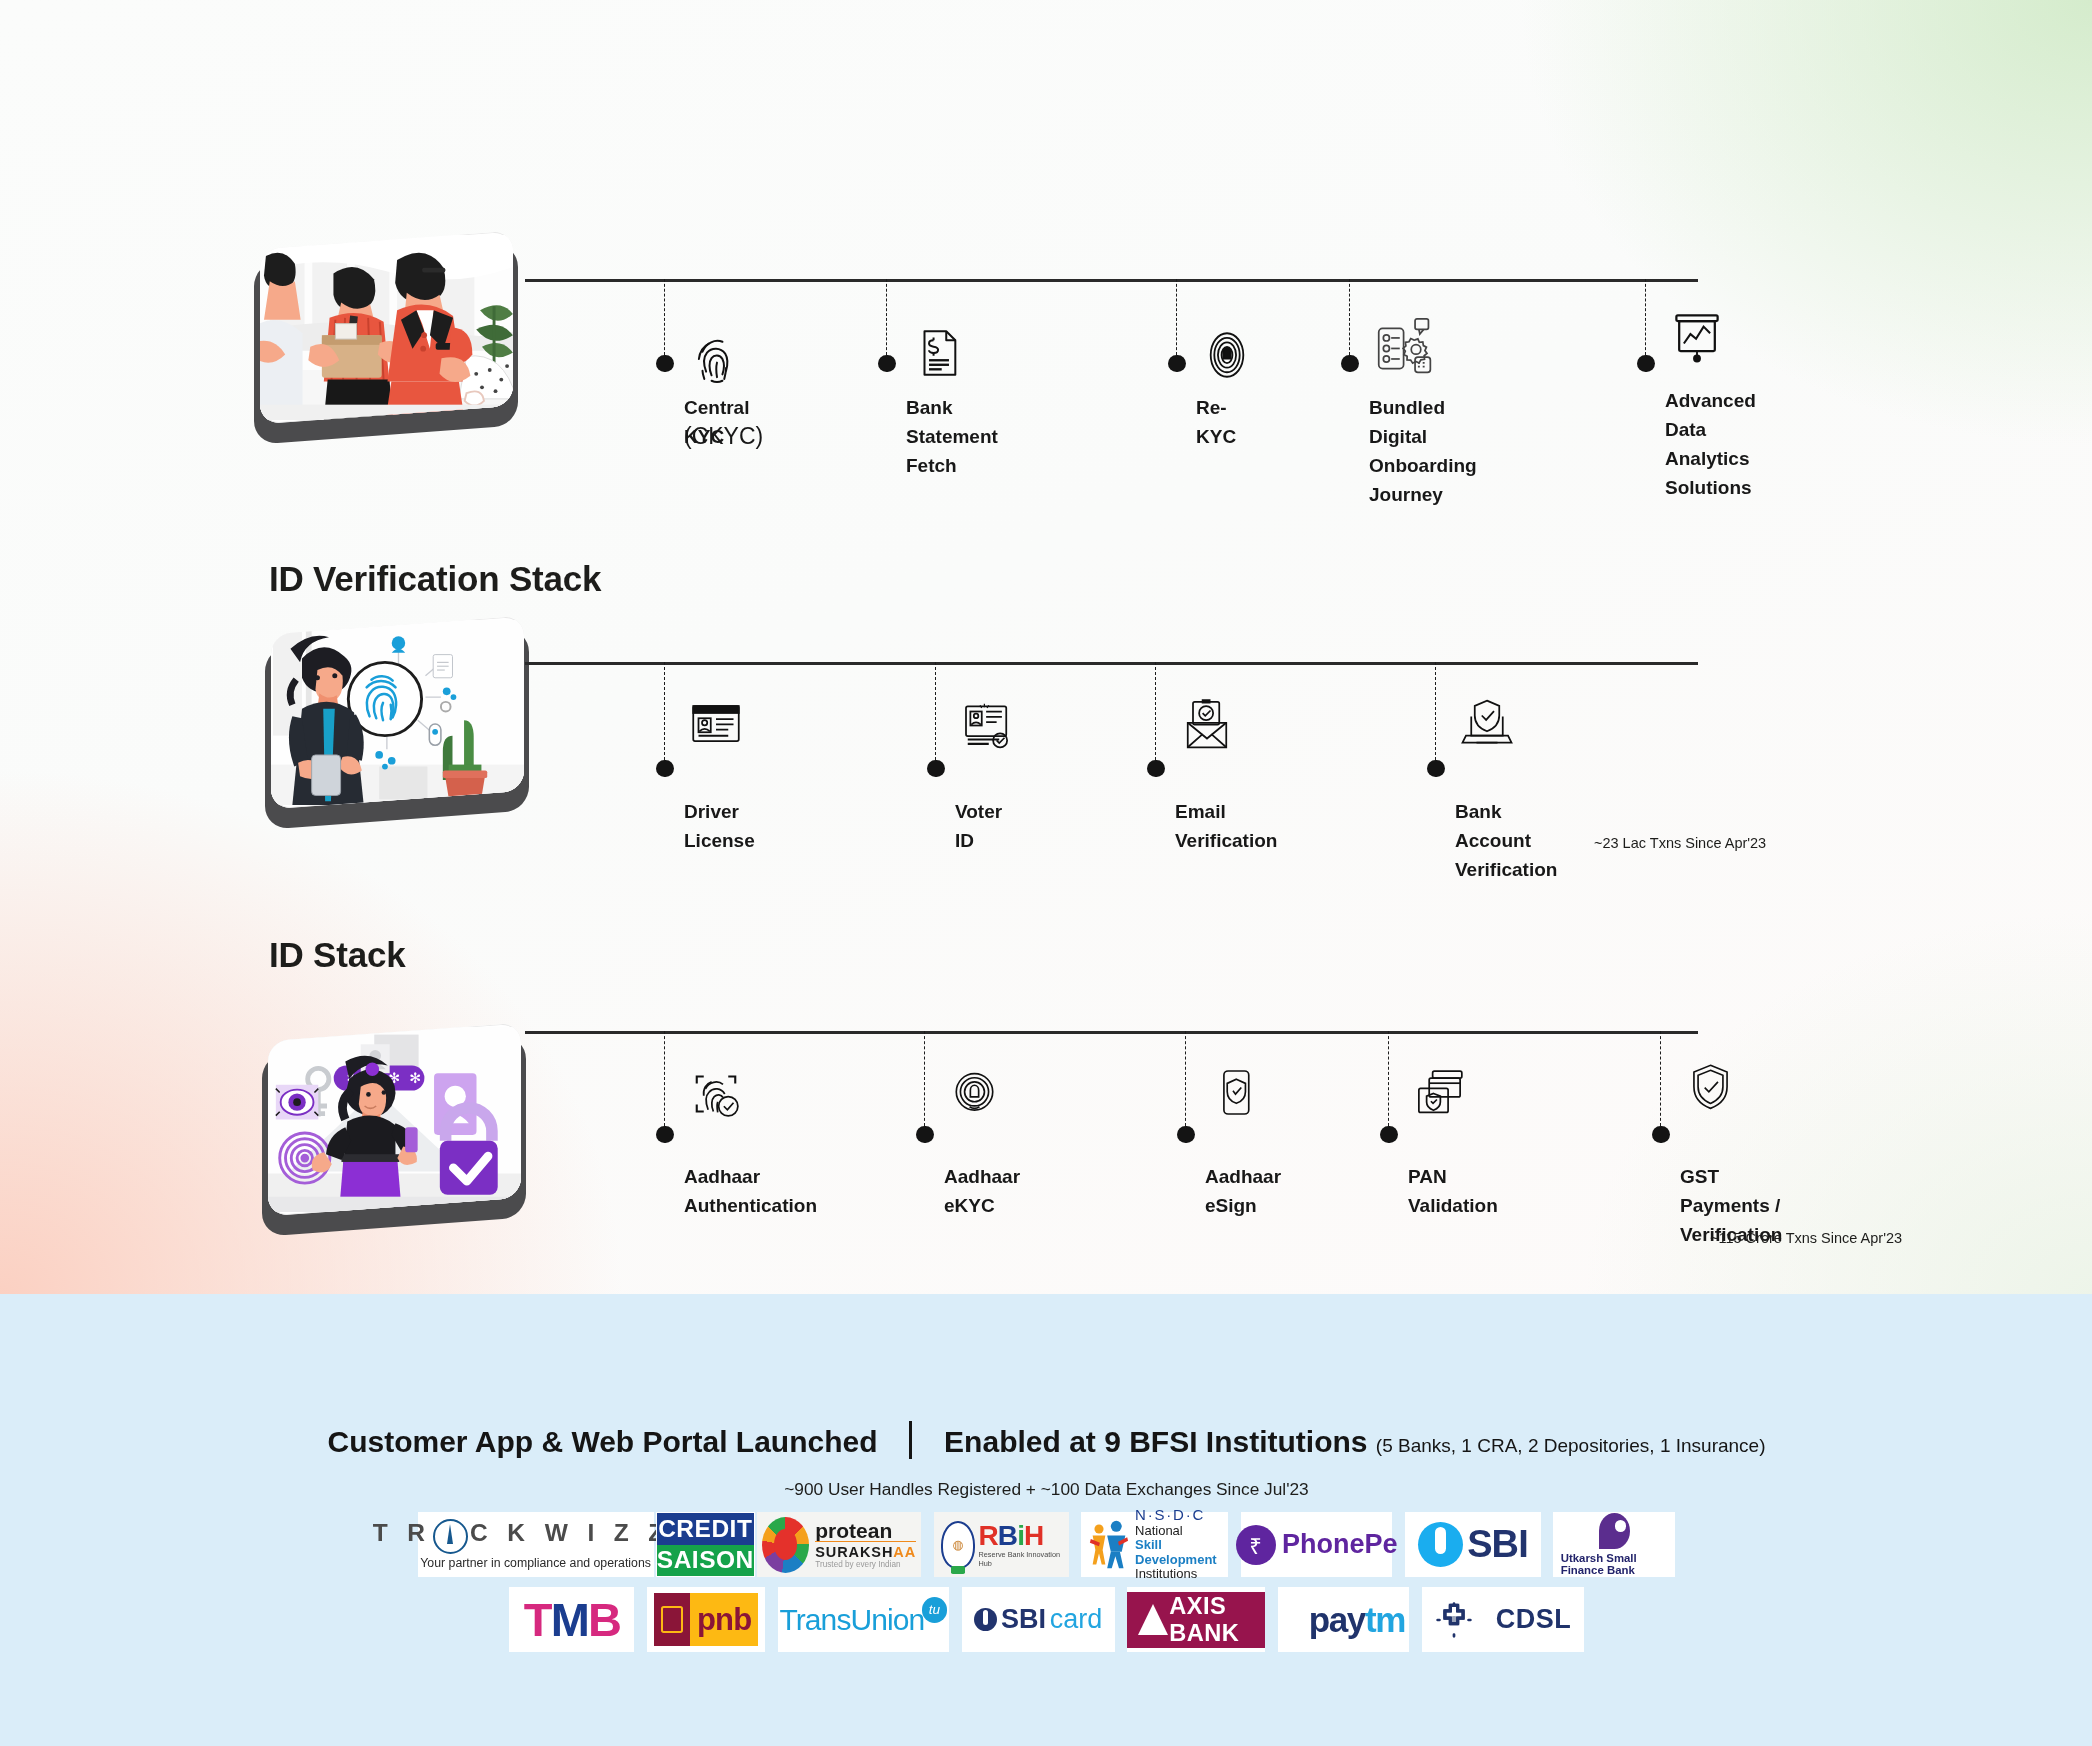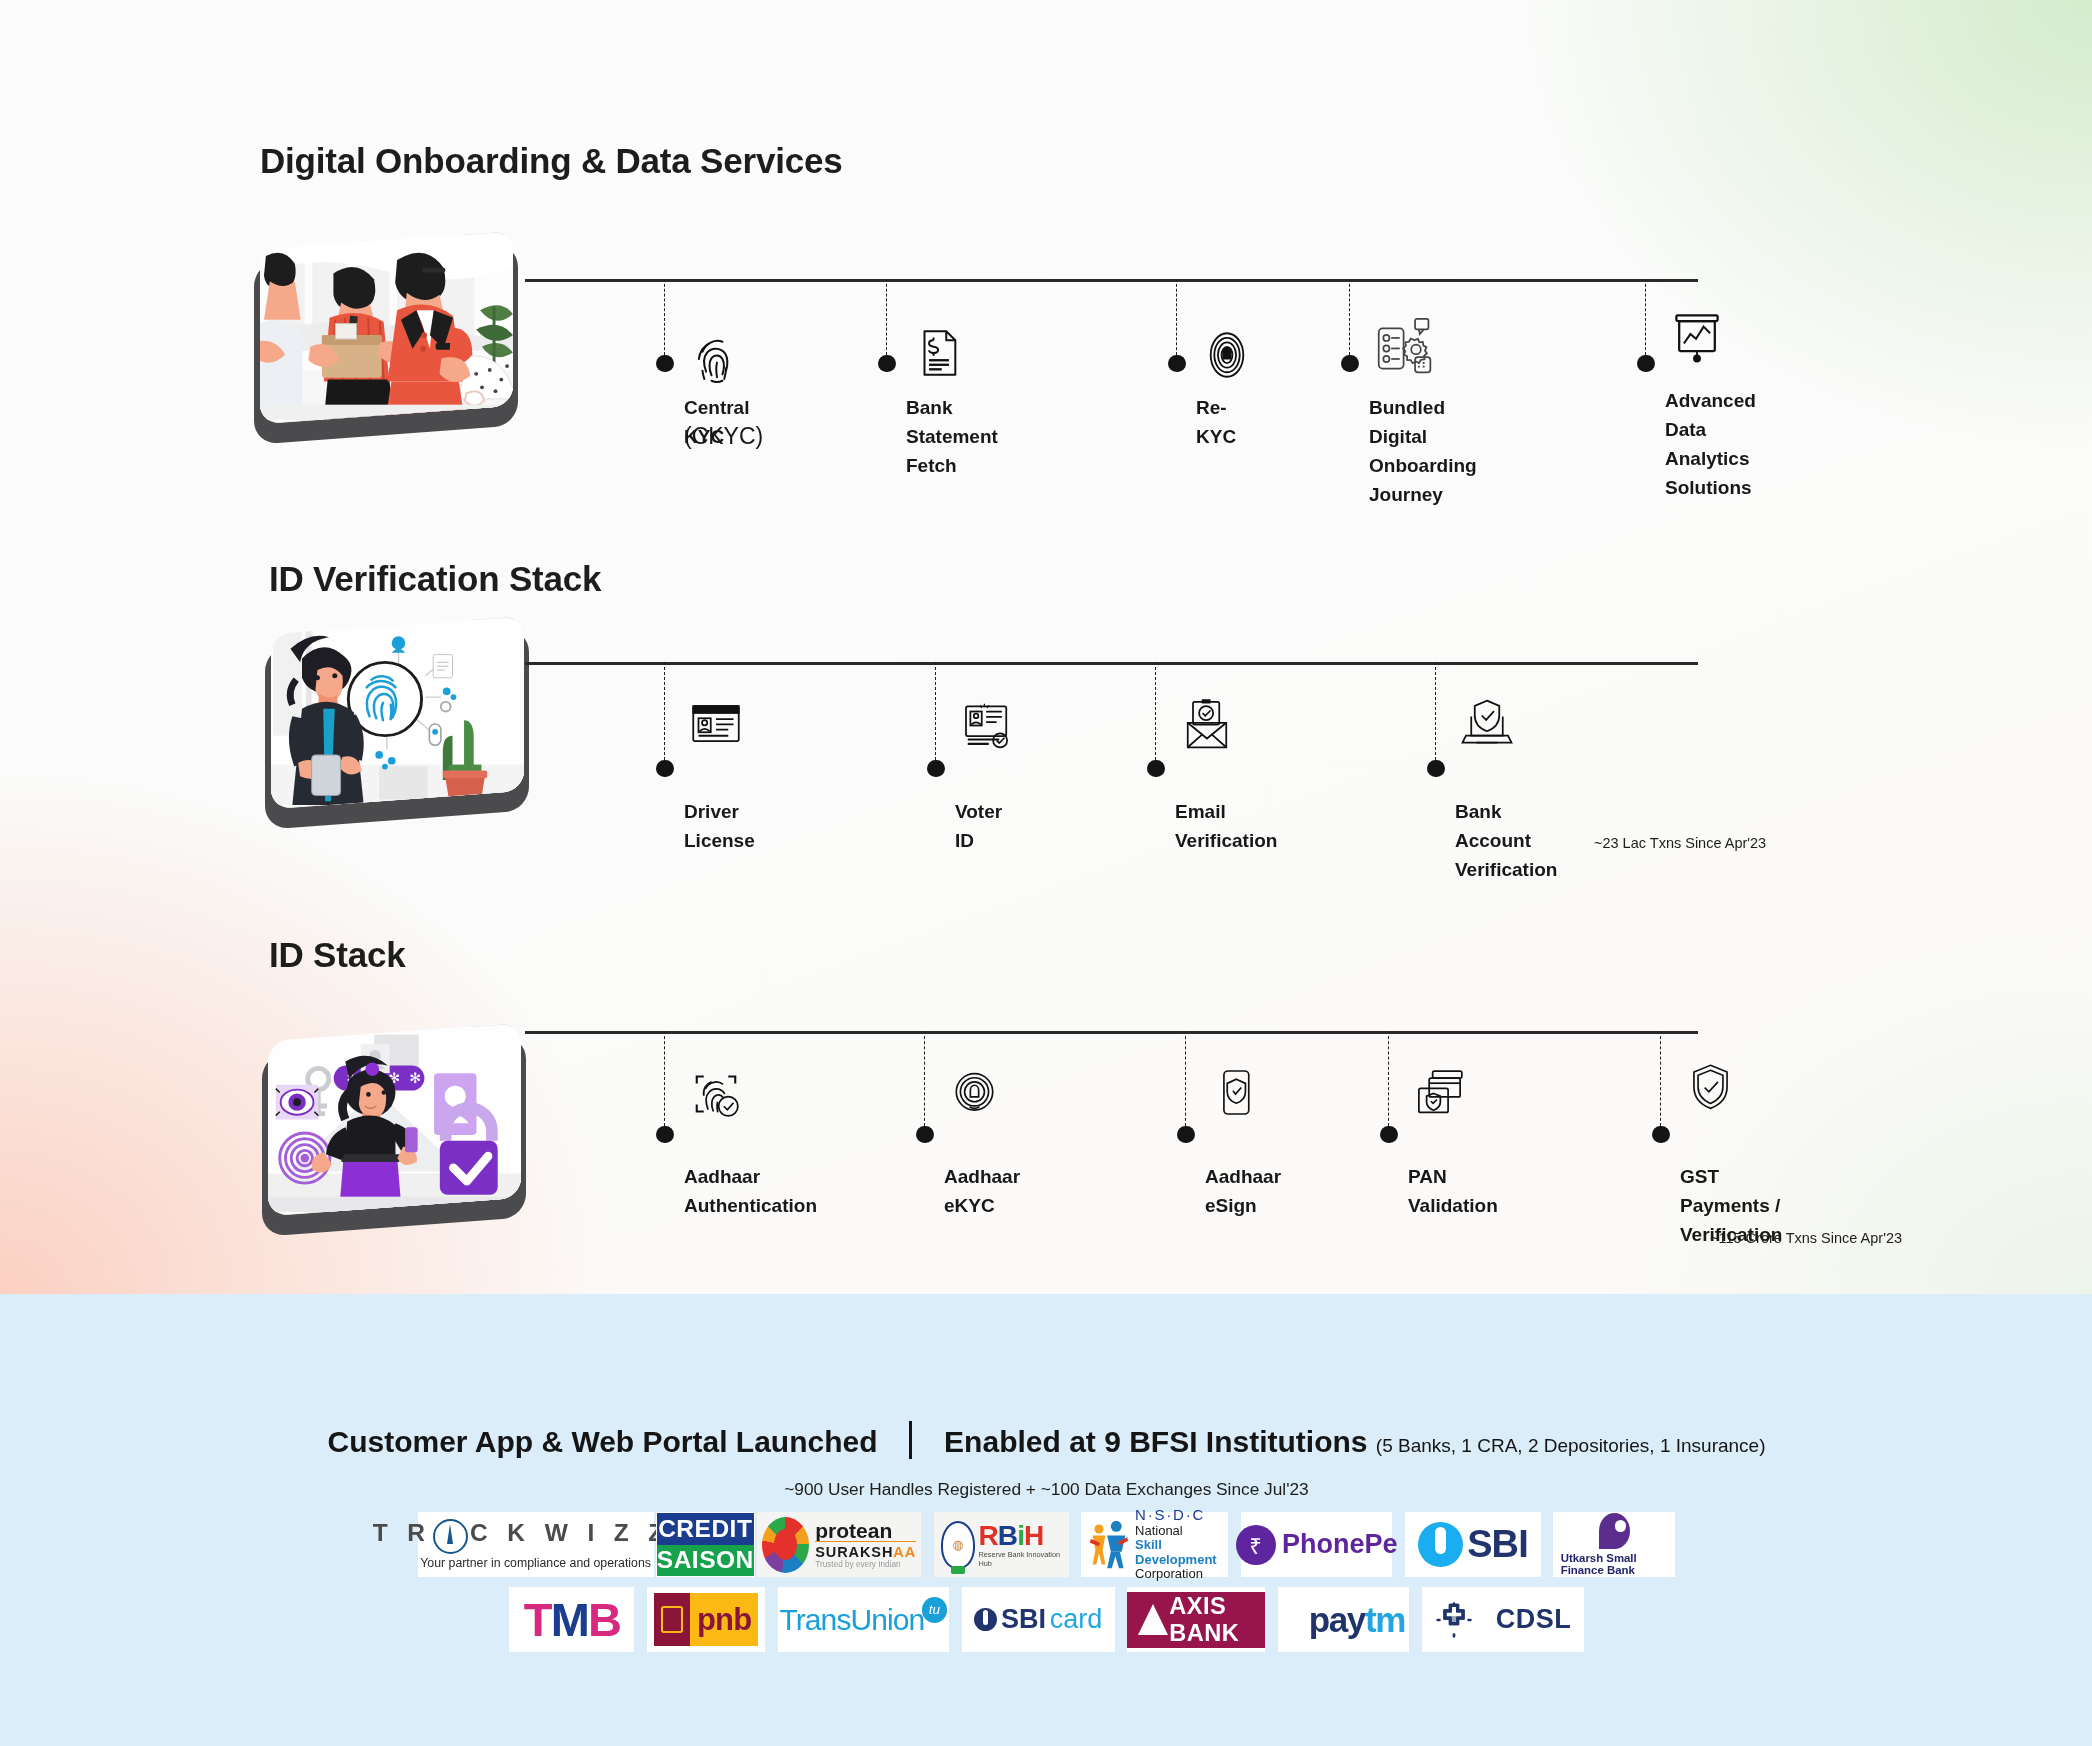--- a/index.html
+++ b/index.html
@@ -196,21 +196,20 @@
 </style>
 </head>
 <body>
 
 <div id="root">
 
   <div class="bg-top"></div>
   <div class="bg-bottom"></div>
 
   <div class="section" style="top:0;height:509px;">
-    <div class="sec-title" style="left:260px;top:141px;font-size:35px;">Digital Onboarding &amp; Data Services</div>
 
     <div class="device" style="left:247px;top:238px;">
       <div class="shadowpad"></div>
       <div class="screen">
           <div class="inner">
         <svg viewBox="0 0 278 192" width="253" height="175" xmlns="http://www.w3.org/2000/svg">
           <rect width="278" height="192" fill="#fdfdfd"></rect>
           <g fill="#f2f2f2">
                 <rect x="18" y="6" width="36" height="110"></rect>
                 <rect x="62" y="6" width="36" height="110"></rect>
@@ -788,21 +787,21 @@
               <g fill="#e03127">
                   <path d="M2 22l10 4-1 4-10-4z"></path>
                   <path d="M42 20l-10 5 1 4 10-5z"></path>
                 </g>
             </svg>
           </div>
           <div class="ns-col">
             <div class="ns-1">N·S·D·C</div>
             <div class="ns-2">National</div>
             <div class="ns-3">Skill Development</div>
-            <div class="ns-4">Corporation</div>
+            <div class="ns-4">Institutions</div>
           </div>
         </div>
       </div>
 
       <div class="logo" style="width:151px;">
         <div class="pp">
           <div class="pp-c">₹</div>
           <div class="pp-t">PhonePe</div>
         </div>
       </div>

